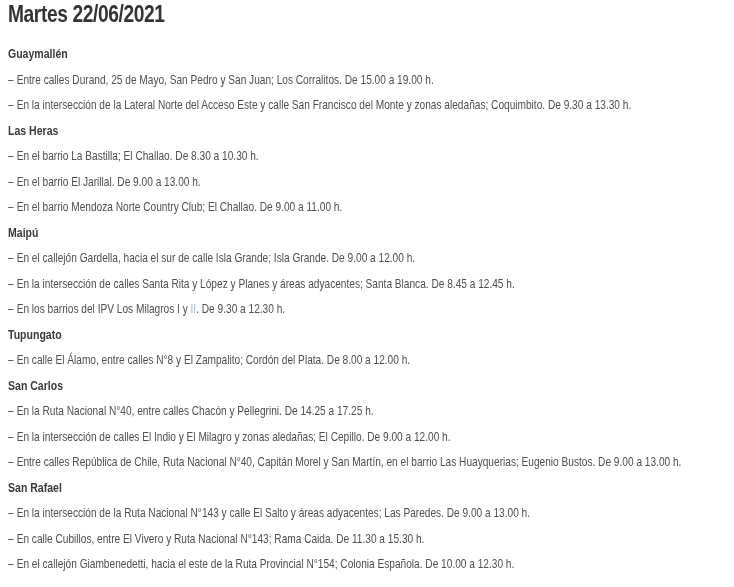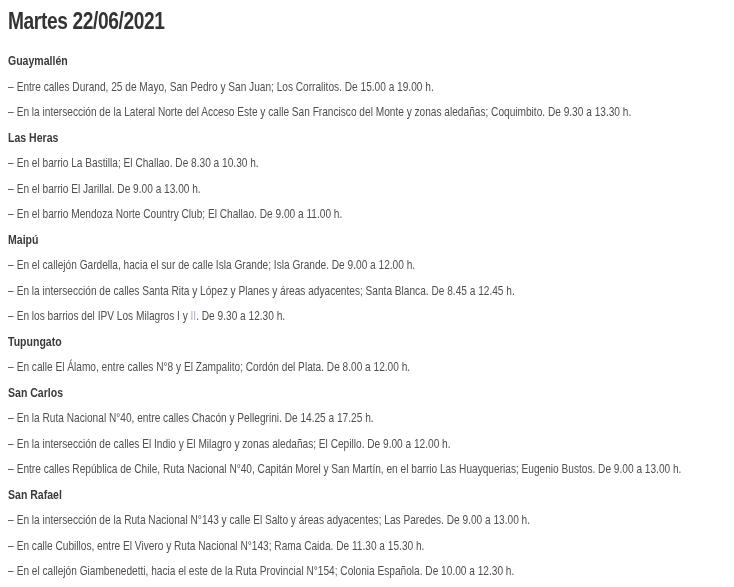--- a/index.html
+++ b/index.html
@@ -7,21 +7,21 @@
     padding: 0;
     background: #ffffff;
   }
   body {
     width: 734px;
     height: 587px;
     overflow: hidden;
     font-family: "Liberation Sans", sans-serif;
   }
   main {
-    padding: 9px 0 0 8px;
+    padding: 2px 0 0 8px;
   }
   .page-title {
     font-size: 24px;
     line-height: 24px;
     font-weight: bold;
     color: #333333;
     letter-spacing: -0.5px;
     margin: 0 0 21px 0;
     transform: scaleX(0.80);
     transform-origin: 0 0;

